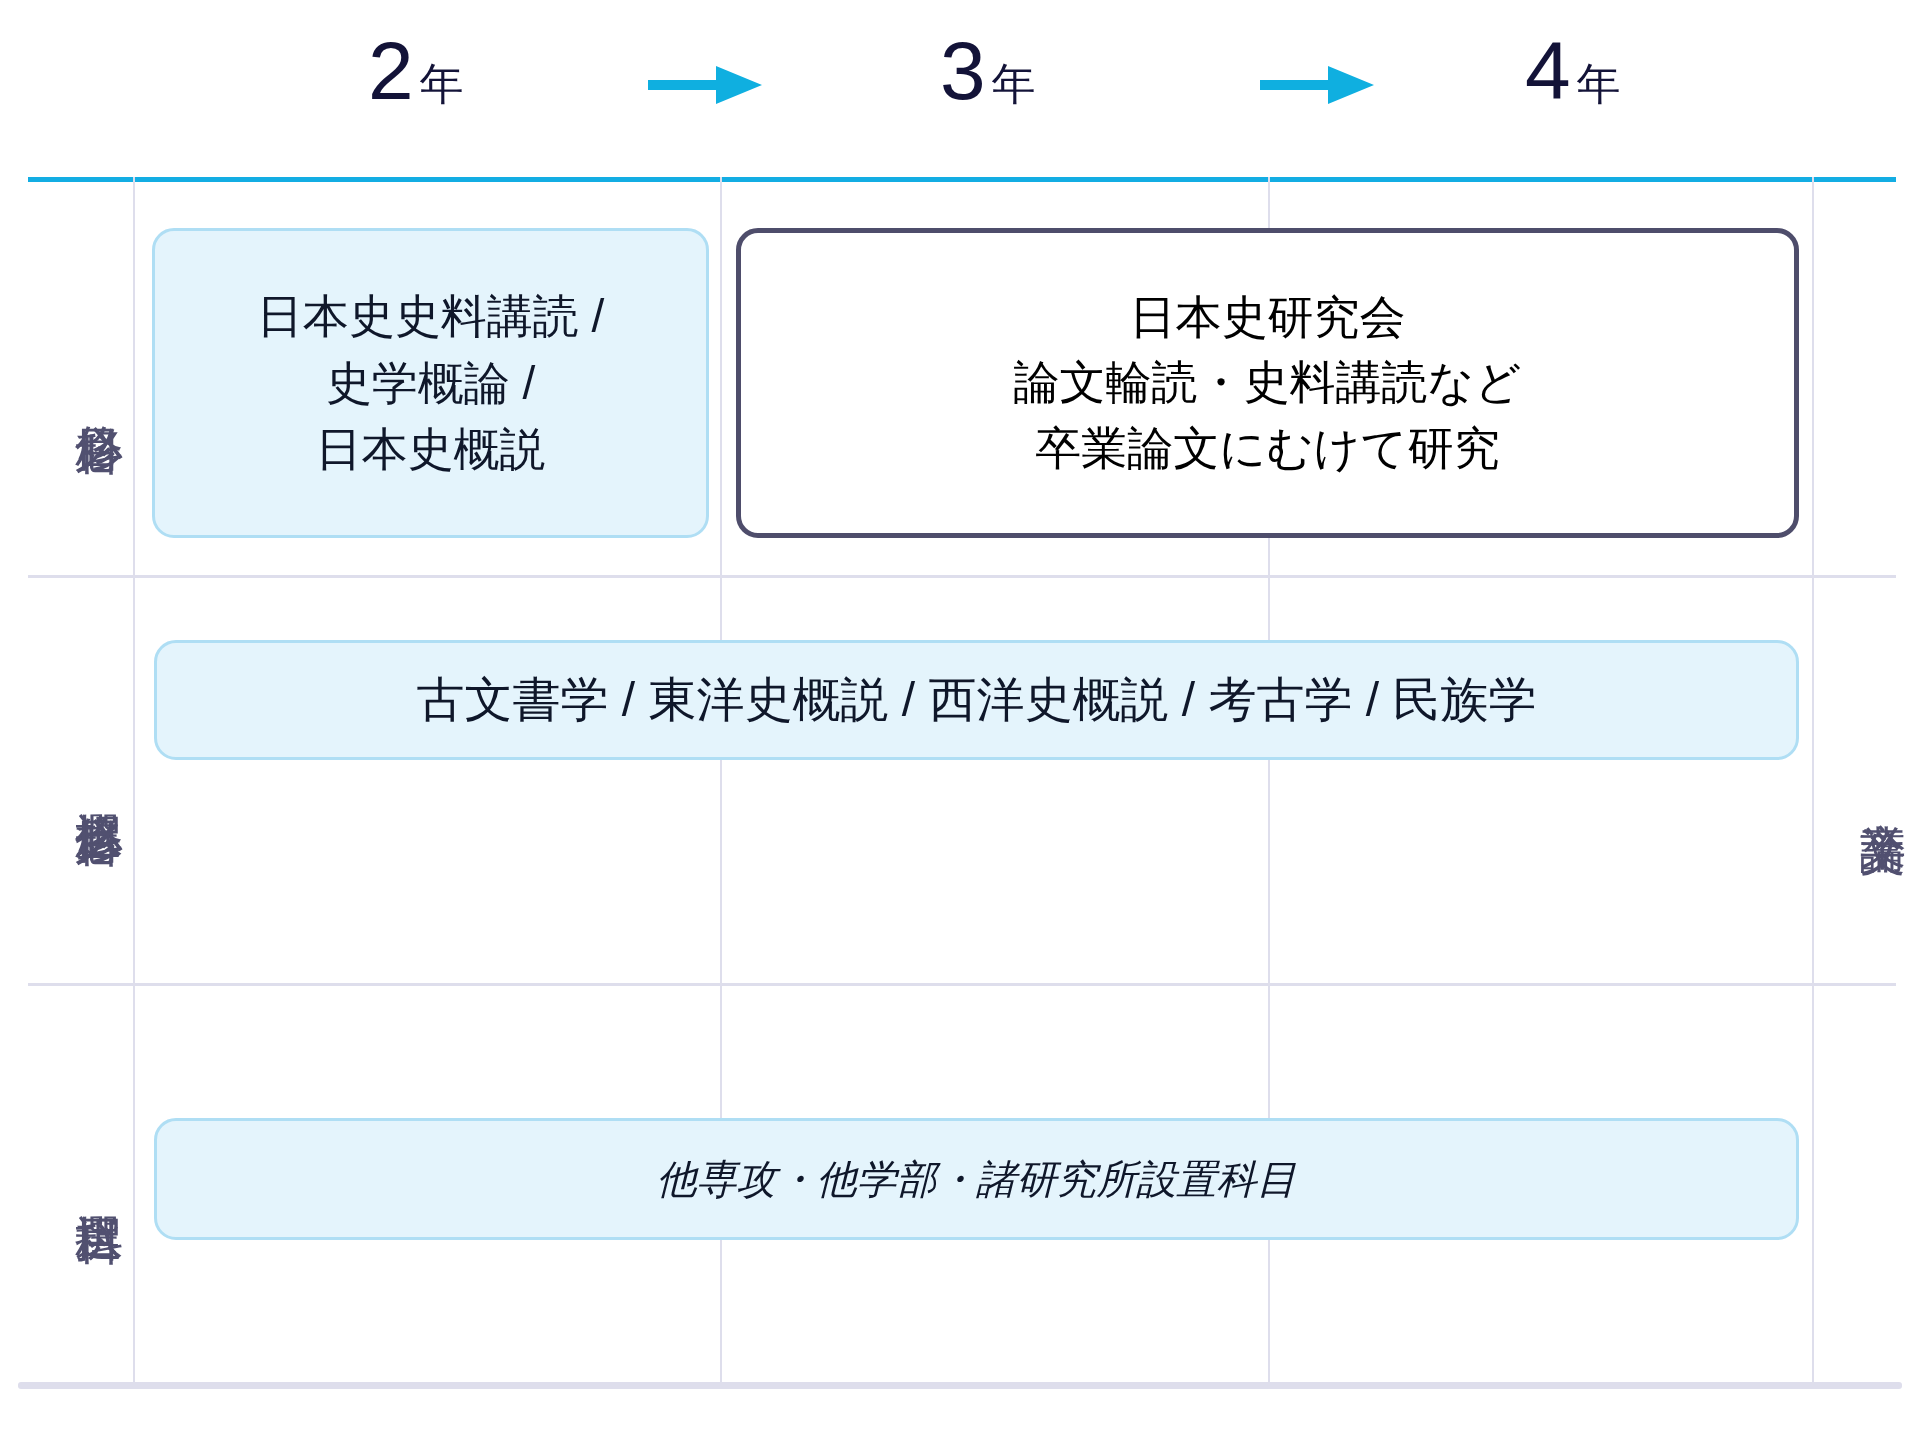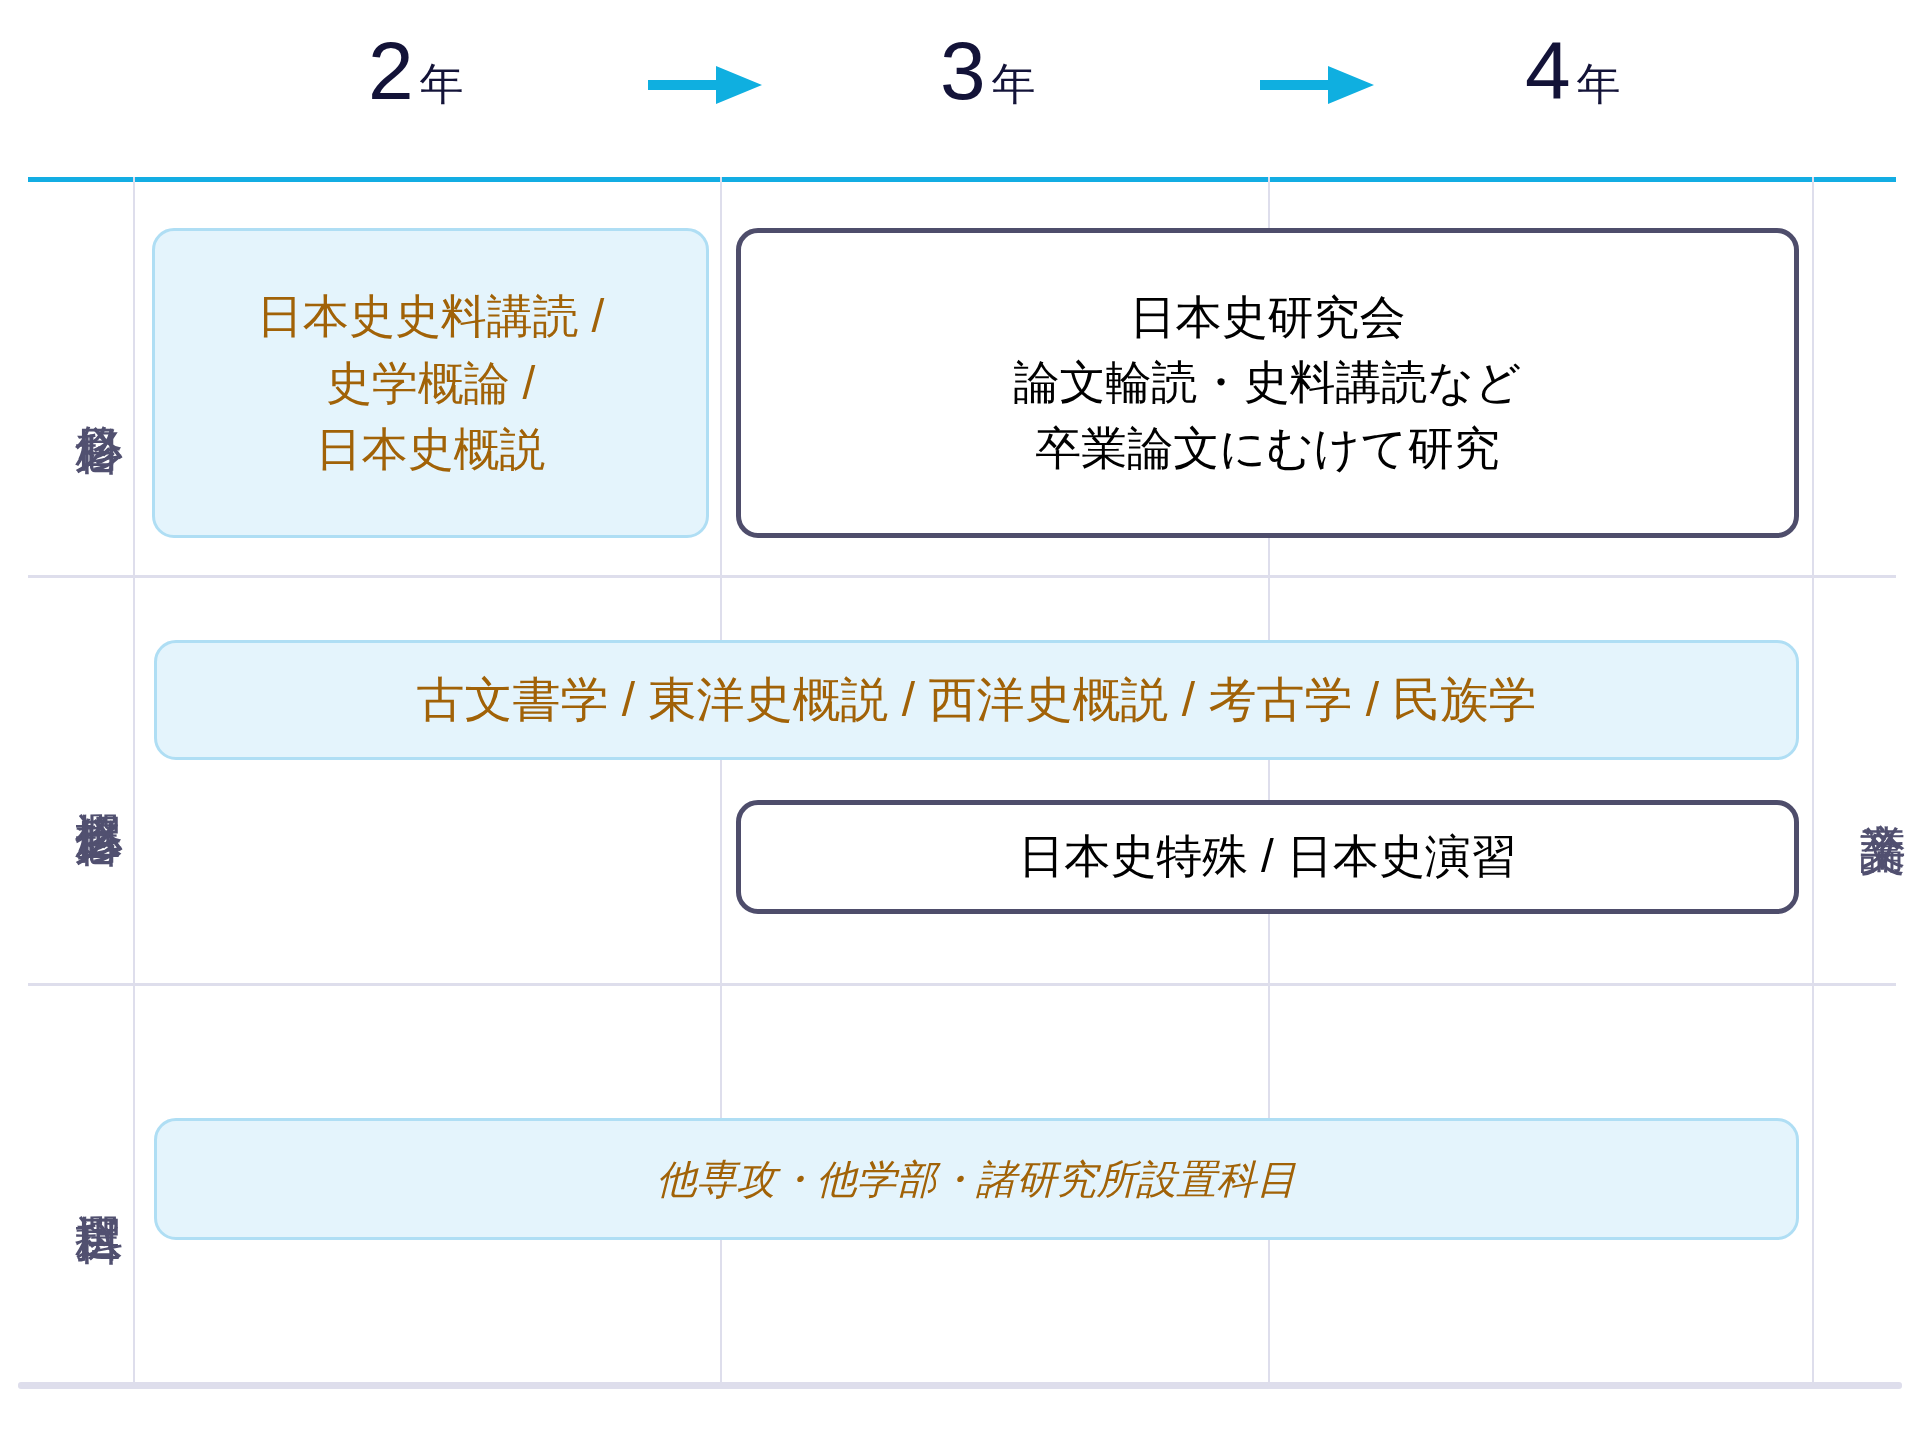--- a/index.html
+++ b/index.html
@@ -142,21 +142,21 @@
     display: flex;
     align-items: center;
     justify-content: center;
     text-align: center;
     border-radius: 22px;
     white-space: pre-line;
   }
   .box.filled {
     background: #E4F4FC;
     border: 3px solid #AFDEF4;
-    color: #a16207;
+    color: #0f172a;
   }
   .box.outlined {
     background: #FFFFFF;
     border: 5px solid #4E4D6B;
     color: #000000;
   }
 
   
   .box-required-2 {
     left: 152px;
@@ -260,17 +260,16 @@
   <div class="box filled box-required-2">日本史史料講読 /
 史学概論 /
 日本史概説</div>
 
   <div class="box outlined box-required-34">日本史研究会
 論文輪読・史料講読など
 卒業論文にむけて研究</div>
 
   <div class="box filled box-elective-req-all">古文書学 / 東洋史概説 / 西洋史概説 / 考古学 / 民族学</div>
 
-  <div class="box outlined box-elective-req-34">日本史特殊 / 日本史演習</div>
 
   <div class="box filled box-elective-all">他専攻・他学部・諸研究所設置科目</div>
 
 </div>
 
 </body></html>

